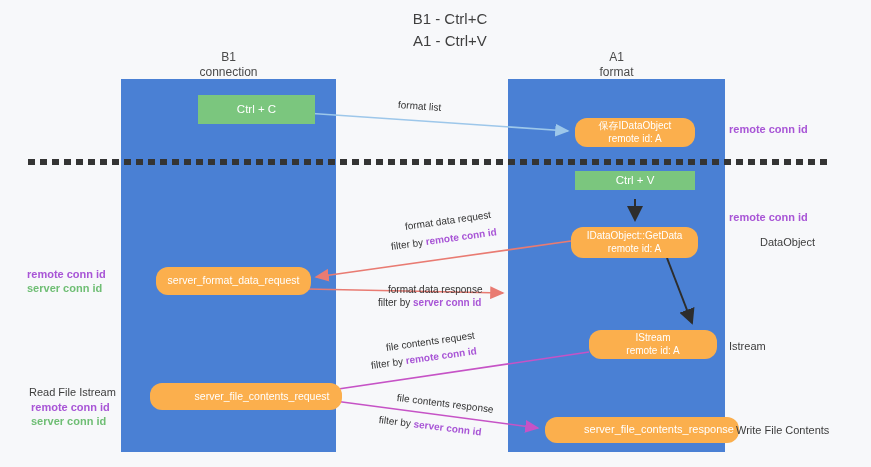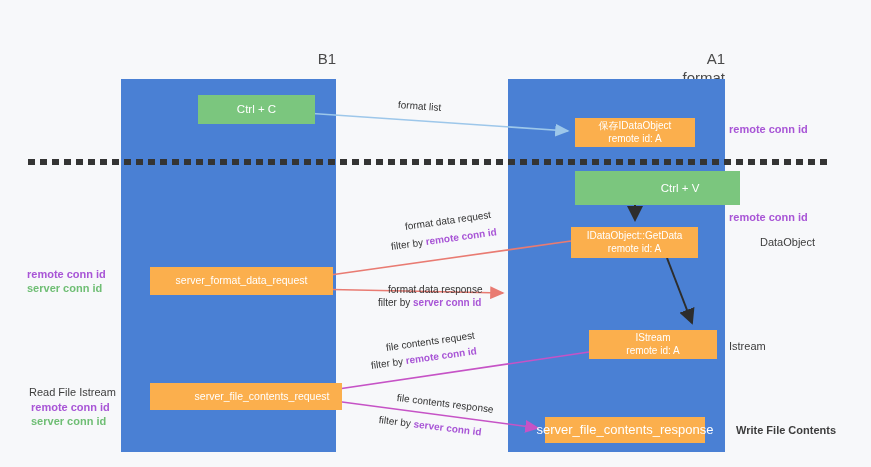--- a/index.html
+++ b/index.html
@@ -16,21 +16,21 @@
   .abs{position:absolute;}
 
   
   .title{
     width:200px;text-align:center;
     font-size:15px;color:#3f3f3f;line-height:1.45;
   }
 
   
   .col-header{
-    text-align:right;font-size:15px;color:#4a4a4a;line-height:1.25;
+    text-align:center;font-size:12px;color:#4a4a4a;line-height:1.25;
   }
 
   
   .column{
     background:#4a80d4;
   }
 
   
   .dashline{
     height:6px;
@@ -38,21 +38,21 @@
     z-index:3;
   }
 
   
   .node{
     display:flex;flex-direction:column;align-items:center;justify-content:center;
     color:#ffffff;text-align:center;line-height:1.25;
     z-index:4;
   }
   .node.green{background:#7bc67e;font-size:11.5px;}
-  .node.orange{background:#fbaf4d;font-size:10px;}
+  .node.orange{background:#fbaf4d;font-size:10px;border-radius:12px;}
   .node .l1,.node .l2{white-space:nowrap;}
 
   
   .mlabel{font-size:11px;color:#3d3d3d;white-space:nowrap;z-index:5;}
   .mlabel.purple{color:#a855d6;font-weight:bold;}
   .mlabel.green{color:#6fbe74;font-weight:bold;}
 
   
   .alabel{
     font-size:10px;color:#333;white-space:nowrap;z-index:5;
@@ -60,23 +60,28 @@
   }
   .alabel .key{color:#a855d6;font-weight:bold;}
 
   svg.arrows{position:absolute;left:0;top:0;z-index:3;}
 </style>
 </head>
 <body>
 
 <div class="stage">
 
+  <div class="abs title" style="left:350px;top:8px;">
+    <div>B1 - Ctrl+C</div>
+    <div>A1 - Ctrl+V</div>
+  </div>
 
   <div class="abs col-header" style="left:121px;top:50px;width:215px;">
     <div>B1</div>
+    <div>connection</div>
   </div>
   <div class="abs col-header" style="left:508px;top:50px;width:217px;">
     <div>A1</div>
     <div>format</div>
   </div>
 
   <div class="abs column" style="left:121px;top:79px;width:215px;height:373px;"></div>
   <div class="abs column" style="left:508px;top:79px;width:217px;height:373px;"></div>
 
   <div class="abs dashline" style="left:28px;top:159px;width:802px;"></div>
@@ -107,52 +112,52 @@
 
   <div class="abs node green" style="left:158px;top:95px;width:117px;height:29px;margin-left:40px;">
     <div class="l1">Ctrl + C</div>
   </div>
 
   <div class="abs node orange" style="left:575px;top:118px;width:120px;height:29px;">
     <div class="l1">保存IDataObject</div>
     <div class="l2">remote id: A</div>
   </div>
 
-  <div class="abs node green" style="left:575px;top:171px;width:120px;height:34px;padding-left:45px;">
+  <div class="abs node green" style="left:575px;top:171px;width:120px;height:19px;">
     <div class="l1">Ctrl + V</div>
   </div>
 
   <div class="abs node orange" style="left:571px;top:227px;width:127px;height:31px;">
     <div class="l1">IDataObject::GetData</div>
     <div class="l2">remote id: A</div>
   </div>
 
-  <div class="abs node orange" style="left:150px;top:267px;width:183px;height:28px;font-size:10.5px;">
+  <div class="abs node orange" style="left:156px;top:267px;width:155px;height:28px;font-size:10.5px;">
     <div class="l1">server_format_data_request</div>
   </div>
 
 
   <div class="abs node orange" style="left:589px;top:330px;width:128px;height:29px;">
     <div class="l1">IStream</div>
     <div class="l2">remote id: A</div>
   </div>
 
   <div class="abs node orange" style="left:150px;top:383px;width:160px;height:27px;font-size:10.5px;padding-left:32px;">
     <div class="l1">server_file_contents_request</div>
   </div>
 
-  <div class="abs node orange" style="left:545px;top:417px;width:160px;height:26px;font-size:13px;">
+  <div class="abs node orange" style="left:545px;top:417px;width:160px;height:26px;font-size:11px;padding-left:34px;">
     <div class="l1">server_file_contents_response</div>
   </div>
 
   <div class="abs mlabel purple" style="left:729px;top:123px;">remote conn id</div>
   <div class="abs mlabel purple" style="left:729px;top:211px;">remote conn id</div>
   <div class="abs mlabel" style="left:760px;top:236px;">DataObject</div>
   <div class="abs mlabel" style="left:729px;top:340px;">Istream</div>
-  <div class="abs mlabel" style="left:736px;top:424px;font-weight:bold;">Write File Contents</div>
+  <div class="abs mlabel" style="left:736px;top:424px;">Write File Contents</div>
 
   <div class="abs mlabel purple" style="left:27px;top:268px;">remote conn id</div>
   <div class="abs mlabel green" style="left:27px;top:282px;">server conn id</div>
   <div class="abs mlabel" style="left:29px;top:386px;">Read File Istream</div>
   <div class="abs mlabel purple" style="left:31px;top:401px;">remote conn id</div>
   <div class="abs mlabel green" style="left:31px;top:415px;">server conn id</div>
 
   <div class="abs alabel" style="left:398px;top:99px;transform:rotate(4deg);">format list</div>
 
   <div class="abs alabel" style="left:405px;top:221px;transform:rotate(-8deg);">format data request</div>

